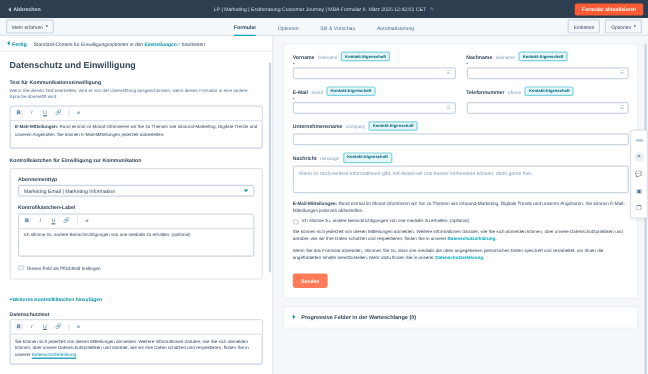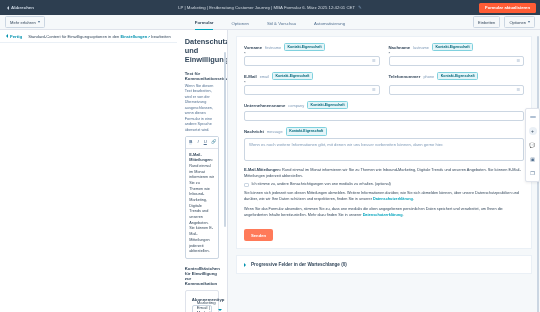--- a/index.html
+++ b/index.html
@@ -45,21 +45,21 @@
   .tab.active { color: #33475b; font-weight: bold; border-bottom: 1.6px solid #00a4bd; }
   .right-btns { margin-left: auto; display: flex; gap: 4px; }
   .caret { display: inline-block; width: 0; height: 0; border-left: 1.8px solid transparent; border-right: 1.8px solid transparent; border-top: 2.2px solid #516f90; margin-left: 2px; vertical-align: middle; }
 
   
   .body { flex: 1; display: flex; min-height: 0; }
 
   
   .leftpanel {
     width: 228px; background: #fff; border-right: 1px solid #dfe3eb;
-    display: flex; flex-direction: row; min-height: 0; position: relative;
+    display: flex; flex-direction: column; min-height: 0; position: relative;
   }
   .lp-head {
     height: 13px; border-bottom: 1px solid #eaf0f6; display: flex; align-items: center;
     padding: 0 6px; gap: 6px; flex: none;
   }
   .fertig { display: flex; align-items: center; gap: 2px; font-size: 4.4px; font-weight: bold; color: #0091ae; }
   .chev-left-t { width: 0; height: 0; border-top: 2px solid transparent; border-bottom: 2px solid transparent; border-right: 2.4px solid #0091ae; }
   .lp-breadcrumb { font-size: 4.1px; color: #33475b; }
   .lp-breadcrumb a { color: #0091ae; font-weight: bold; text-decoration: none; }
   .ext-ic { font-size: 3.6px; color: #0091ae; }

